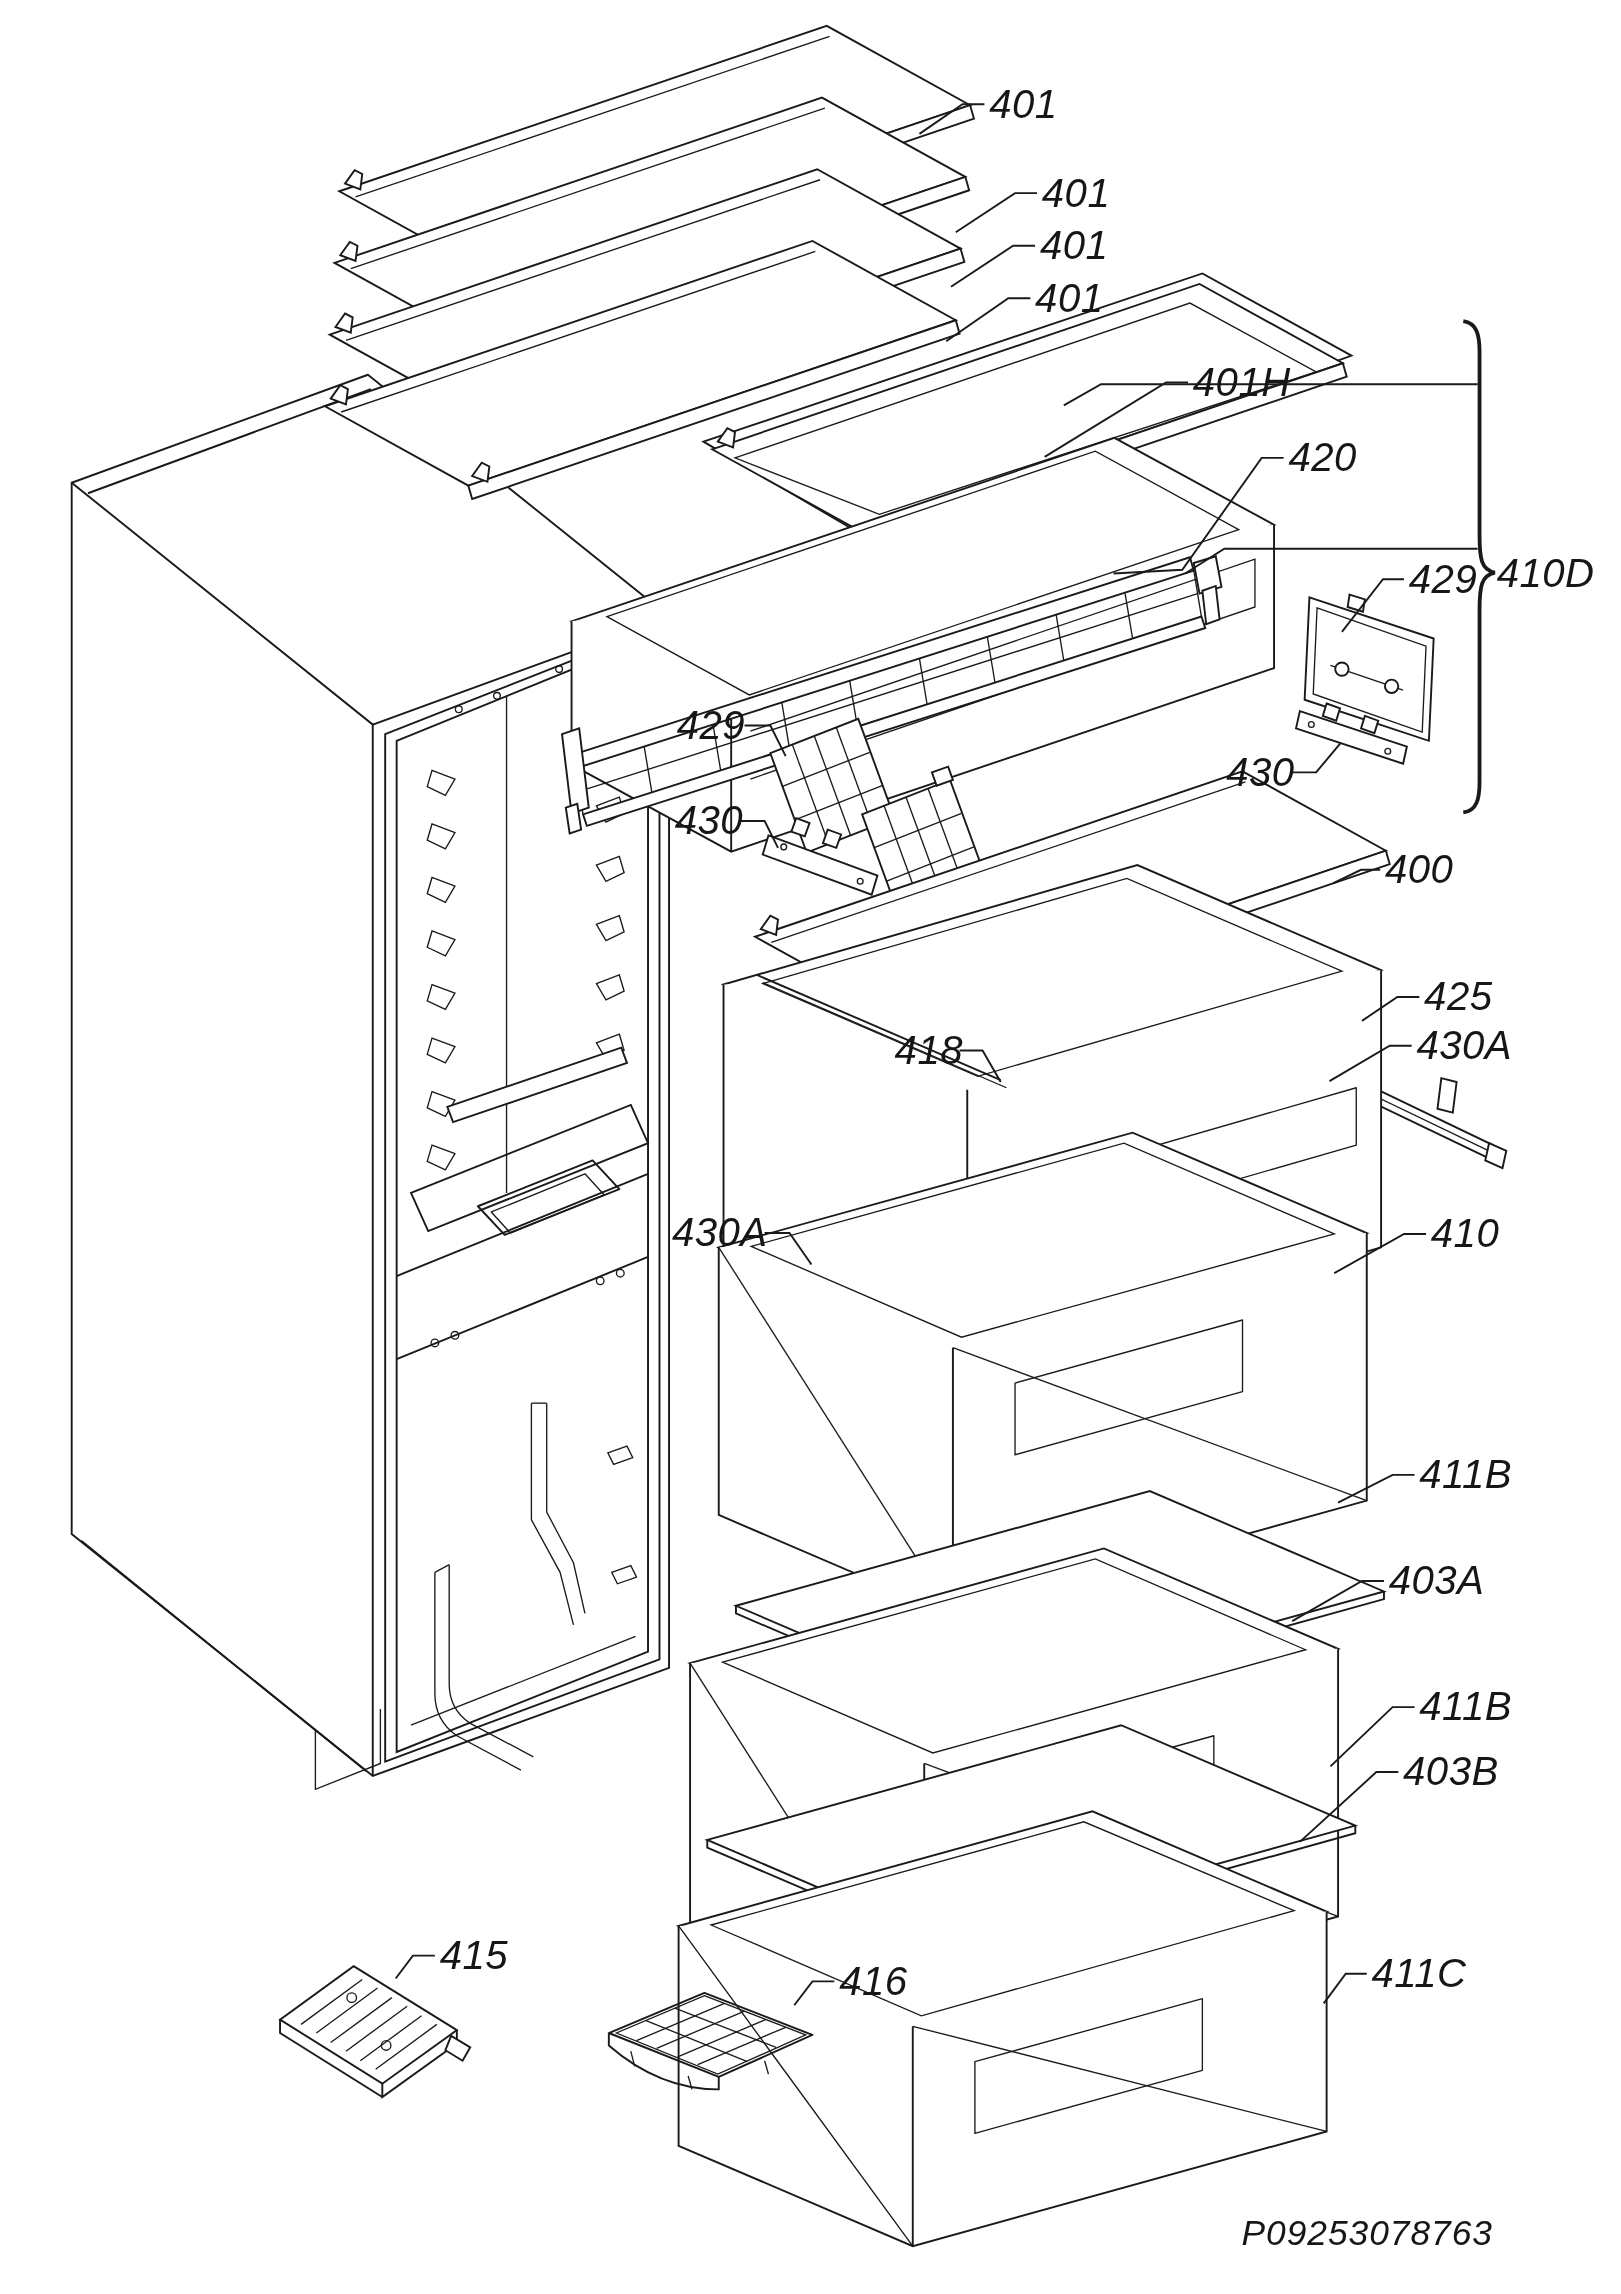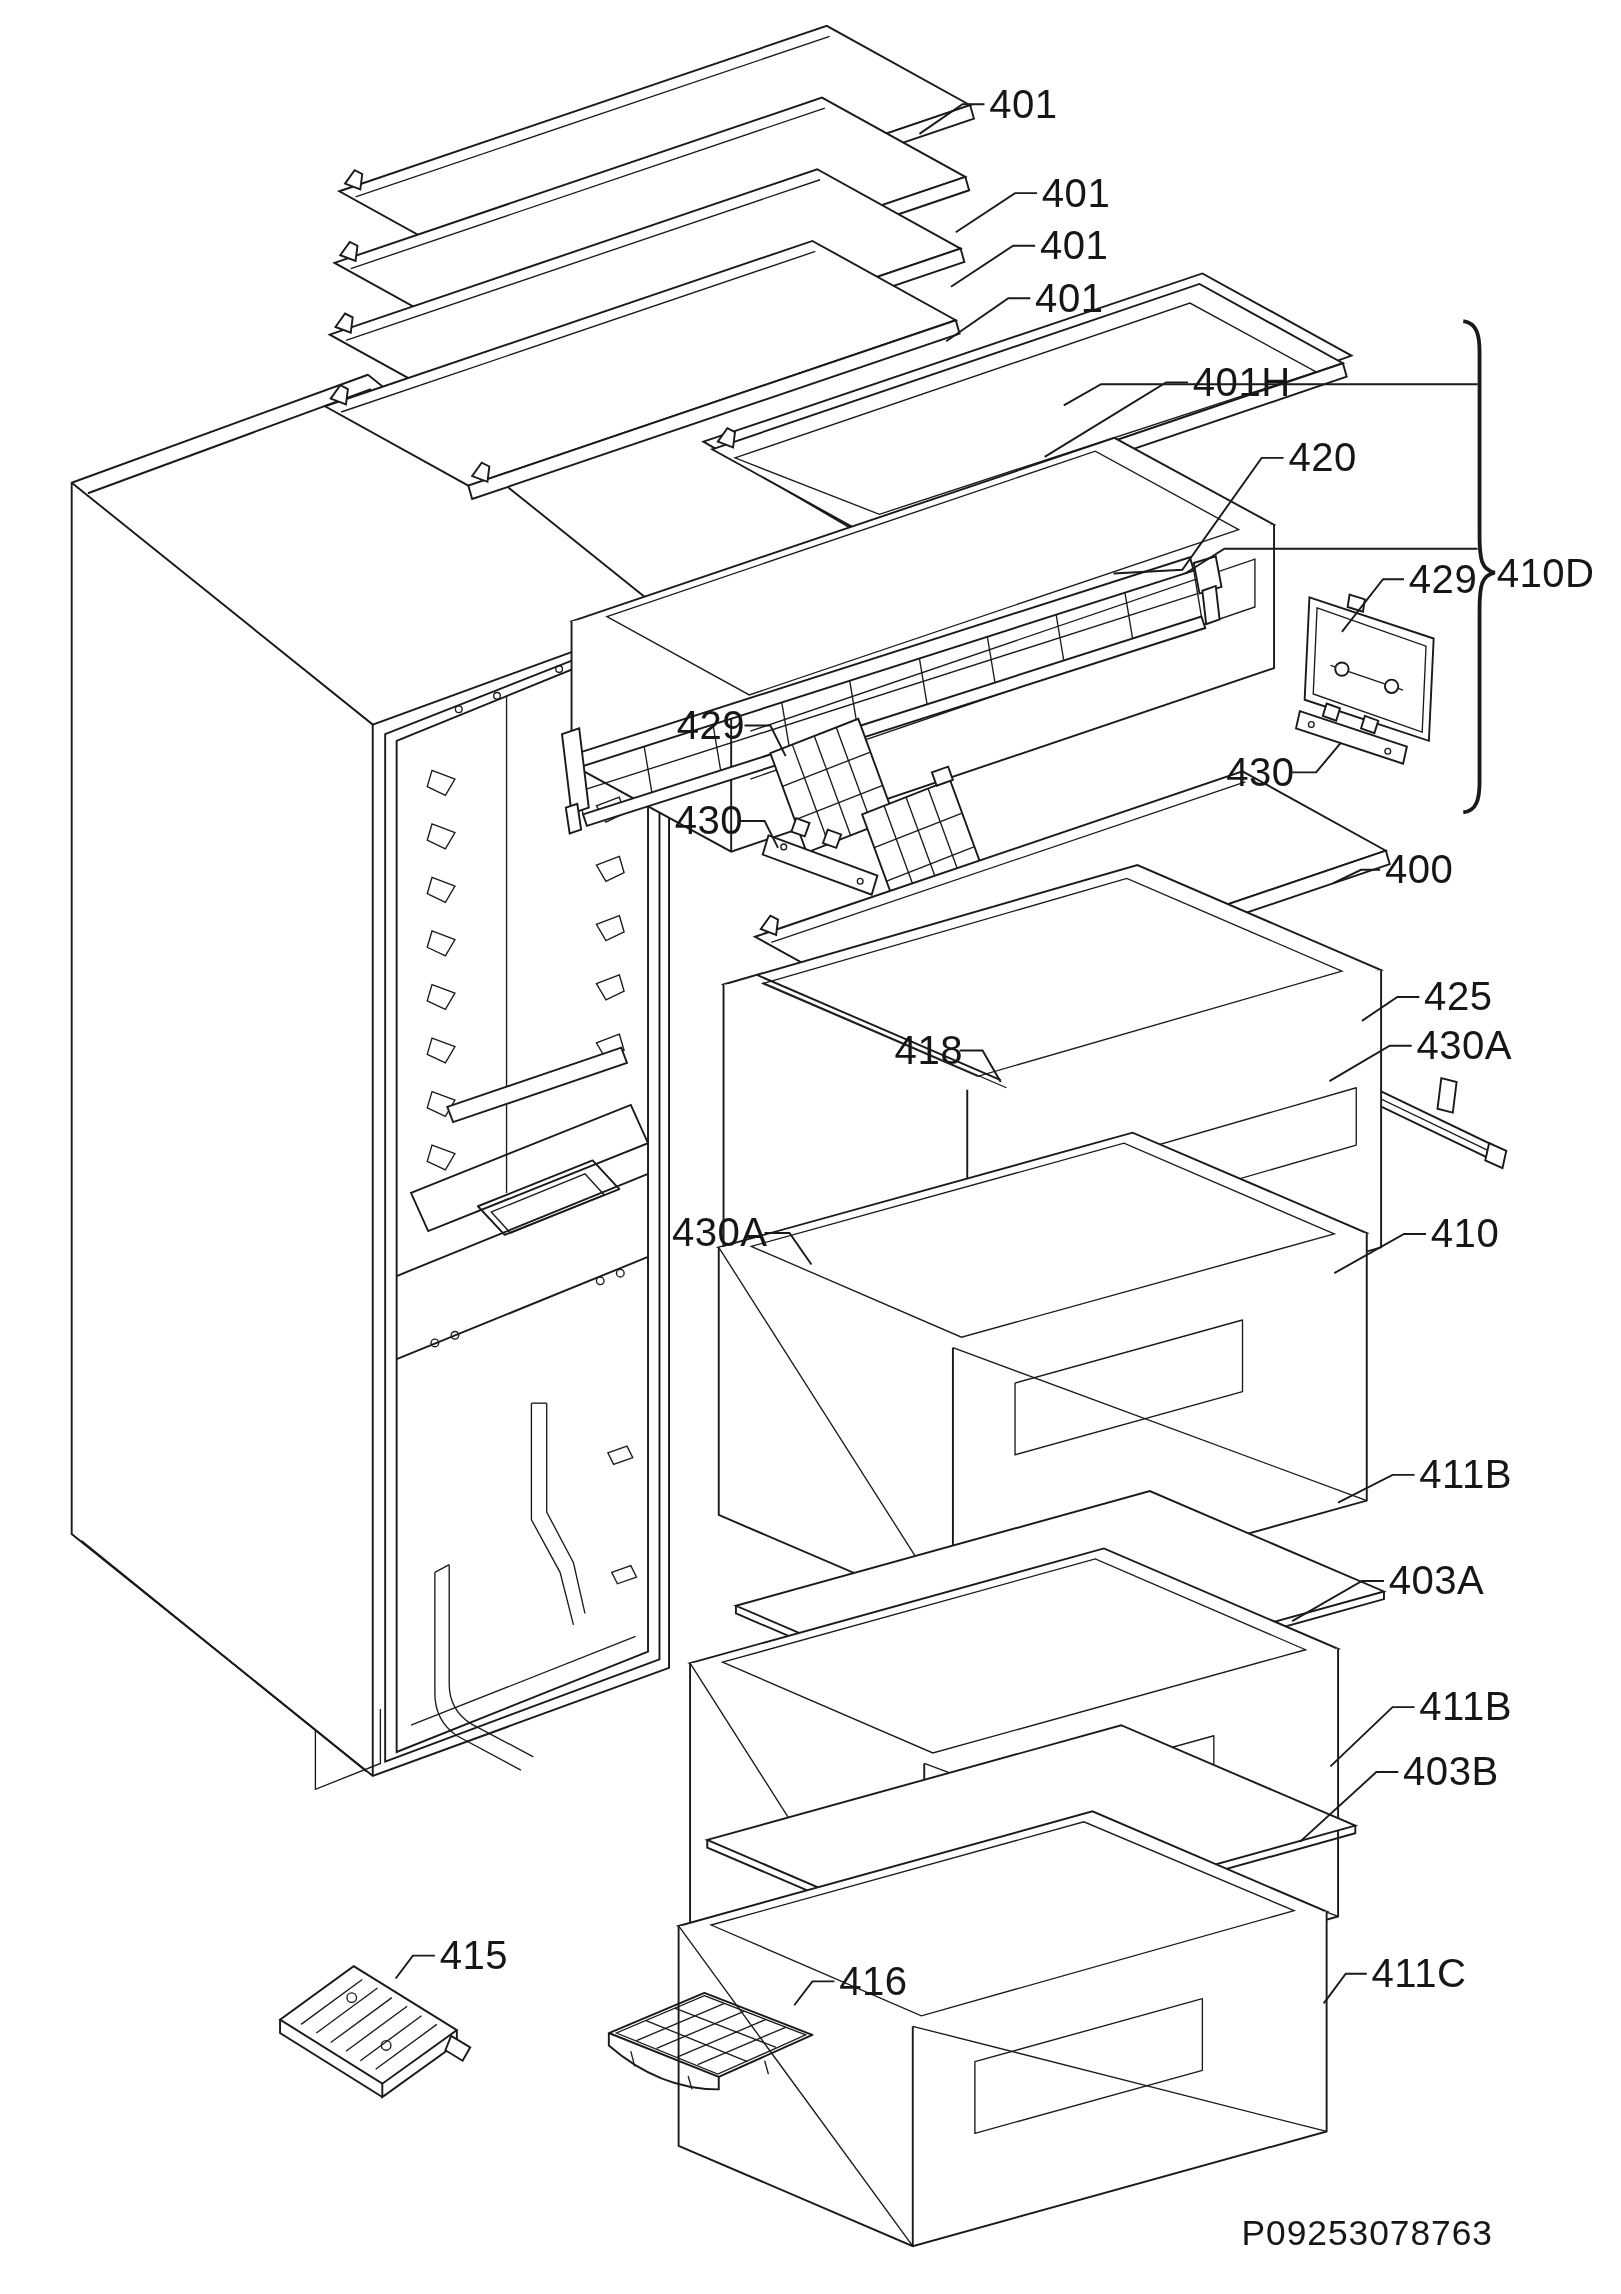--- a/index.html
+++ b/index.html
@@ -1,16 +1,16 @@
 <!DOCTYPE html>
 <html><head>
 <meta charset="utf-8">
 <style>
   html,body{margin:0;padding:0;background:#ffffff;}
-  .stage{width:1621px;height:2294px;position:relative;background:#fff;overflow:hidden;}
+  .stage{width:1621px;height:2294px;position:relative;background:#fff;overflow:hidden;font-style:italic;}
   svg{display:block;}
   .lbl{font-family:"Liberation Sans",sans-serif;font-size:42px;fill:#161616;letter-spacing:0.5px;}
   .pn{font-family:"Liberation Sans",sans-serif;font-size:37px;fill:#161616;letter-spacing:1px;}
   .ln{stroke:#1a1a1a;stroke-width:2;fill:none;}
   .lnf{stroke:#1a1a1a;stroke-width:2;fill:#ffffff;}
   .lnt{stroke:#1a1a1a;stroke-width:1.4;fill:none;}
   .leader{stroke:#1a1a1a;stroke-width:2;fill:none;}
   .brace{stroke:#1a1a1a;stroke-width:4;fill:none;}
 </style>
 </head>

